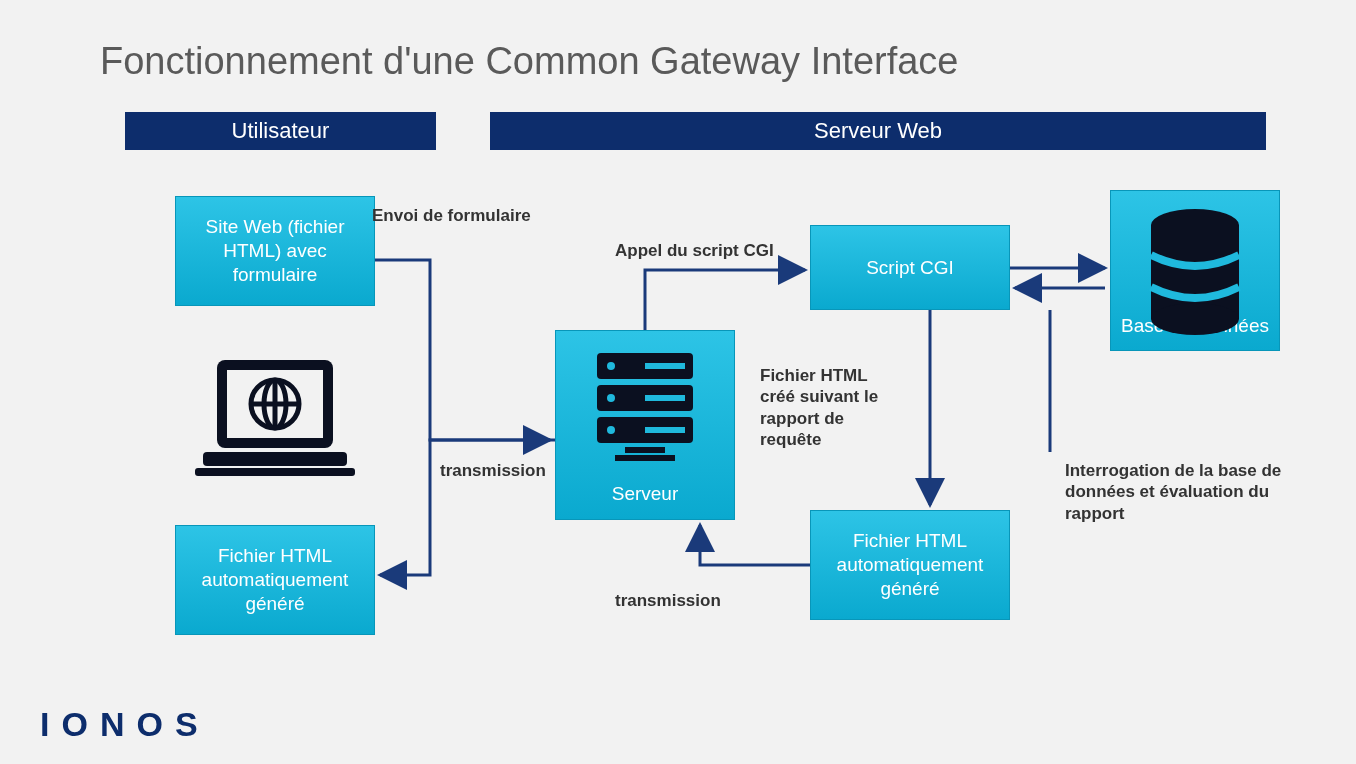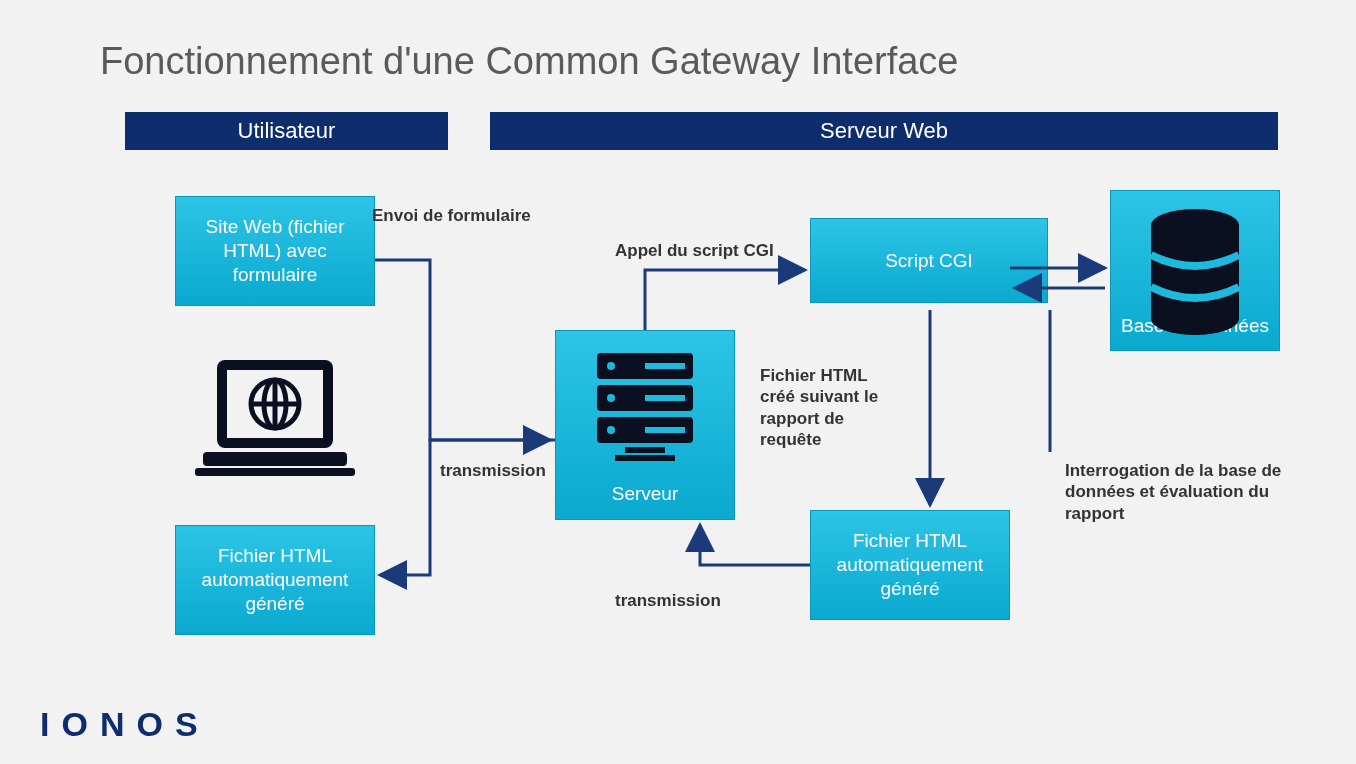--- a/index.html
+++ b/index.html
@@ -1,18 +1,18 @@
 <!DOCTYPE html>
 <html><head>
 <meta charset="utf-8">
 <style>
   html,body{margin:0;padding:0;background:#f2f2f2;font-family:Arial,Helvetica,sans-serif;}
   .stage{position:relative;width:1356px;height:764px;background:#f2f2f2;}
   .title{position:absolute;left:100px;top:40px;font-size:38px;color:#5a5a5a;font-weight:400;}
-  .hdr{position:absolute;background:#0d2d6c;color:#fff;font-size:22px;text-align:center;padding:6px 9px;}
+  .hdr{position:absolute;background:#0d2d6c;color:#fff;font-size:22px;text-align:center;padding:6px 3px;}
   .box{position:absolute;background:linear-gradient(#2dc4e6,#0aa9cf);color:#fff;font-size:19px;text-align:center;border:1px solid #0896b9;display:flex;align-items:center;justify-content:center;padding:0 6px;box-sizing:border-box;line-height:1.25;}
   .ann{position:absolute;color:#333;font-size:17px;font-weight:600;line-height:1.25;}
   .logo{position:absolute;left:40px;bottom:20px;color:#0d2d6c;font-size:34px;font-weight:600;letter-spacing:12px;}
   svg.arrows{position:absolute;left:0;top:0;pointer-events:none;}
 </style>
 </head>
 <body>
 
 <div class="stage">
 
@@ -40,21 +40,21 @@
           <circle cx="26" cy="53" r="4"></circle>
             <rect x="60" y="50" width="40" height="6"></rect>
           <circle cx="26" cy="85" r="4"></circle>
             <rect x="60" y="82" width="40" height="6"></rect>
         </g>
       </svg>
     </span>
     <span>Serveur</span>
   </div>
 
-  <div class="box" style="left:810px;top:218px;width:238px;height:85px;">Script CGI</div>
+  <div class="box" style="left:810px;top:225px;width:200px;height:85px;">Script CGI</div>
 
   <div class="box" style="left:810px;top:510px;width:200px;height:110px;">Fichier HTML automatiquement généré</div>
 
   <div class="box" style="left:1110px;top:190px;width:170px;height:161px;flex-direction:column;justify-content:flex-end;padding-bottom:12px;">
     <span style="position:absolute;top:16px;left:0;right:0;display:flex;justify-content:center;">
       <svg width="110" height="130" viewBox="0 0 110 130">
         <g fill="#0b1020">
           <ellipse cx="55" cy="18" rx="44" ry="16"></ellipse>
           <rect x="11" y="18" width="88" height="94"></rect>
           <ellipse cx="55" cy="112" rx="44" ry="16"></ellipse>

